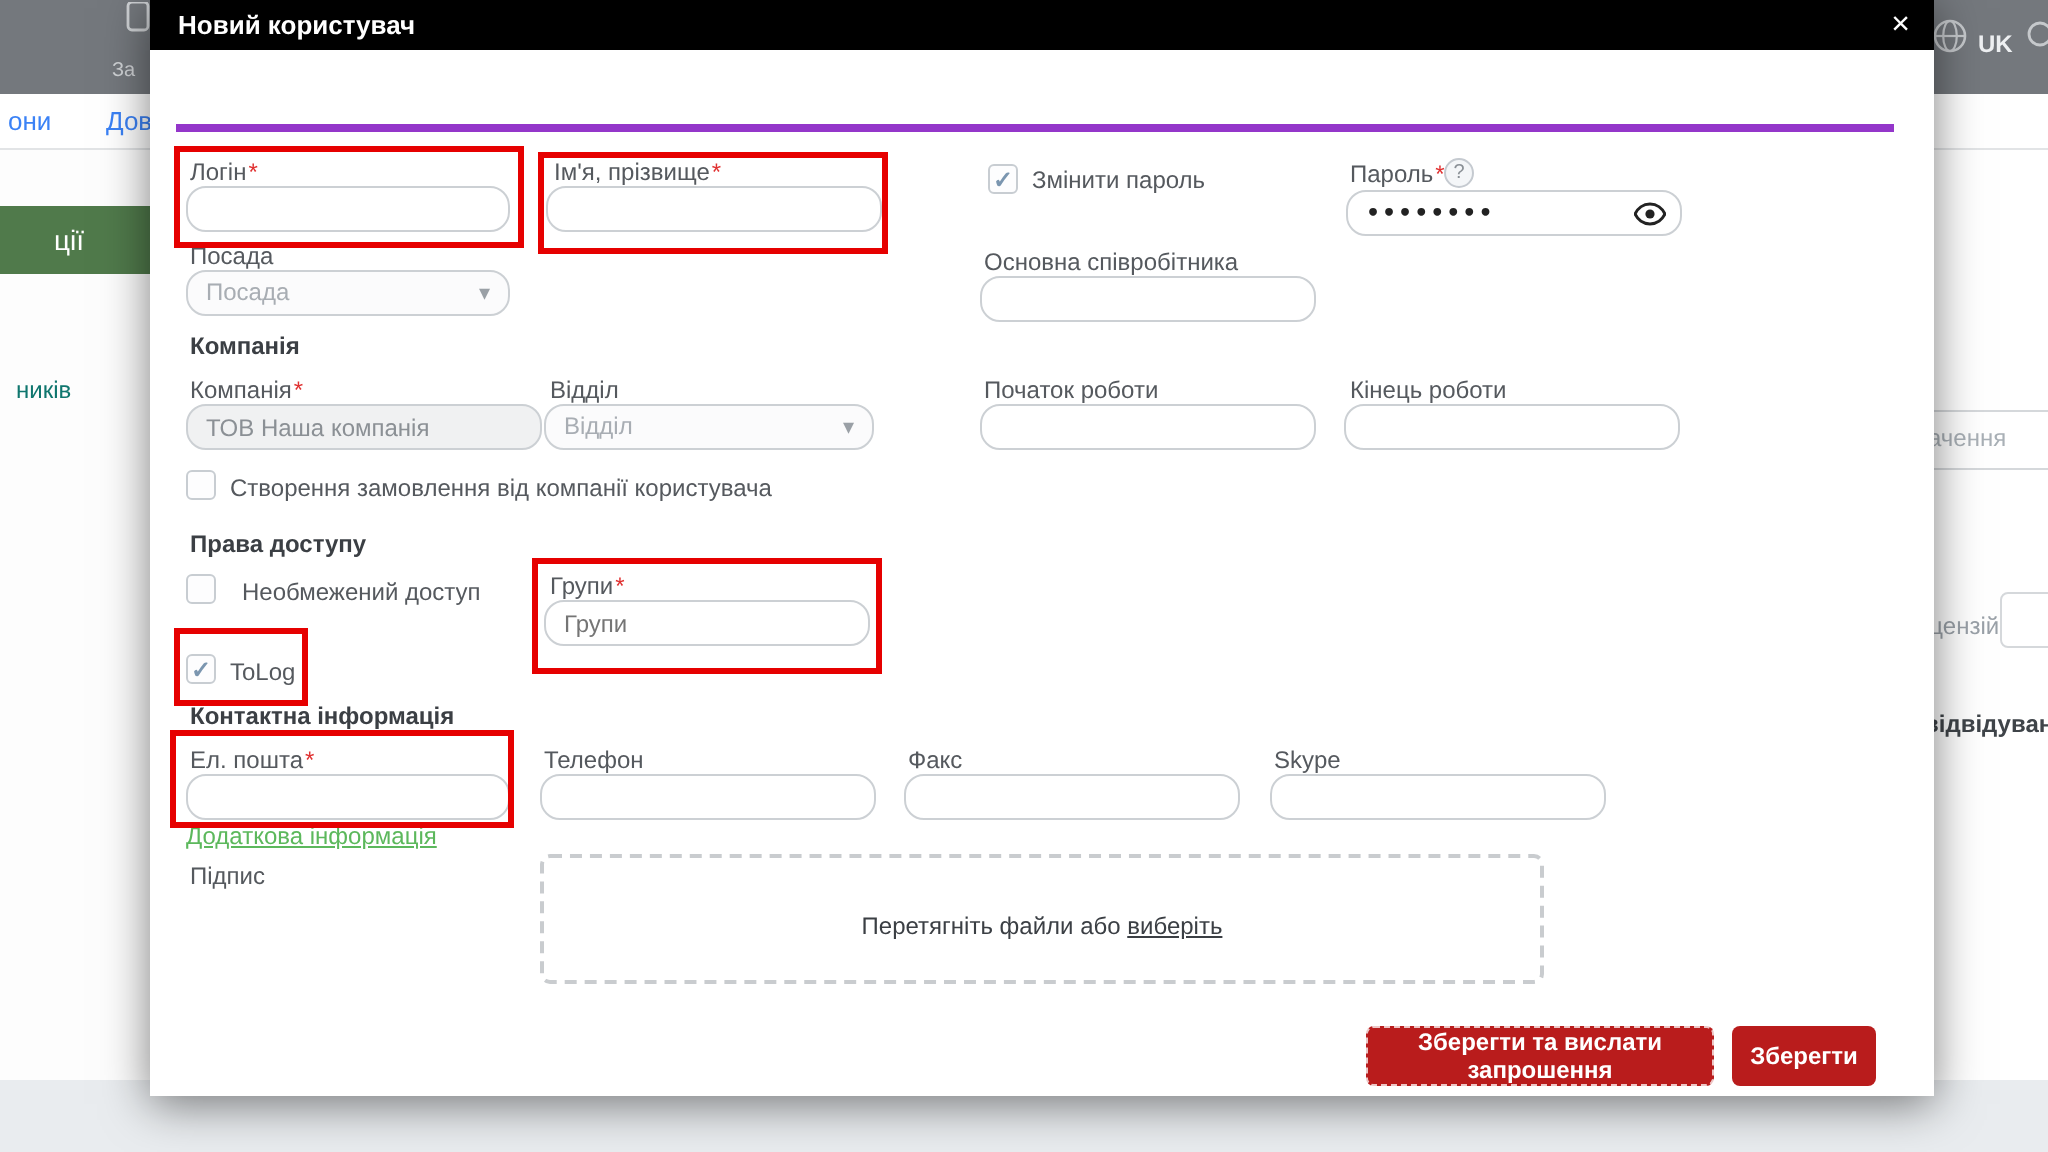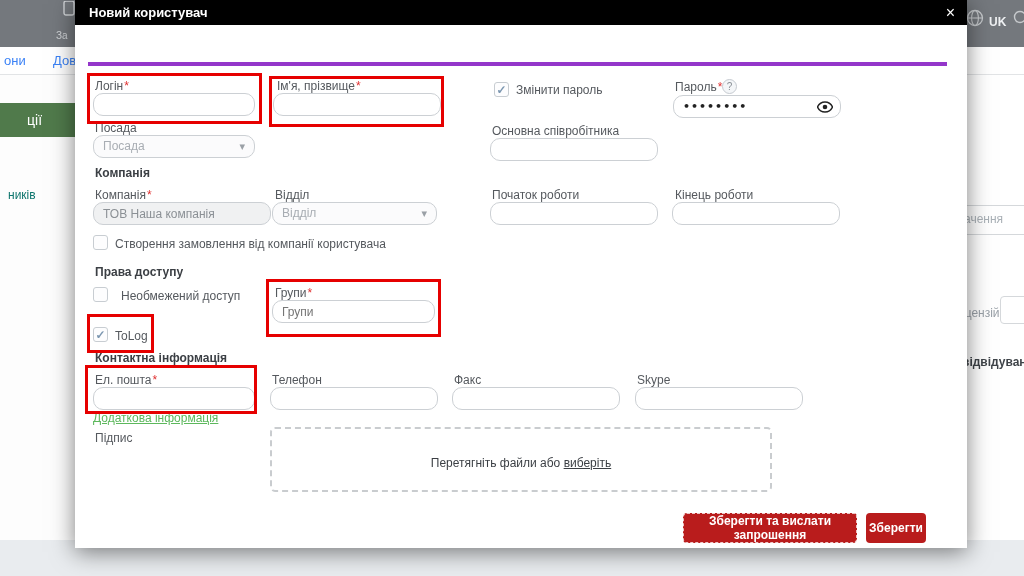--- a/index.html
+++ b/index.html
@@ -168,20 +168,20 @@
   <input class="inp" style="left: 560px; top: 387px; width: 168px;">
 
   <div class="glink" style="left:18px;top:411px">Додаткова інформація</div>
 
   <div class="lbl" style="left:20px;top:431px">Підпис</div>
   <div class="dropzone" style="left:195px;top:427px;width:502px;height:65px">
     <div class="dz-inner"><span>Перетягніть файли або </span><span class="dz-link">виберіть</span></div>
   </div>
 
   <button class="btn focus" style="left:608px;top:513px;width:174px">Зберегти та вислати запрошення</button>
-  <button class="btn" style="left:791px;top:513px;width:60px">Зберегти</button>
+  <button class="btn" style="left:791px;top:513px;width:72px">Зберегти</button>
 
   <div class="hl" style="left:12px;top:73px;width:175px;height:51px"></div>
   <div class="hl" style="left:194px;top:76px;width:175px;height:51px"></div>
   <div class="hl" style="left:191px;top:279px;width:175px;height:58px"></div>
   <div class="hl" style="left:12px;top:314px;width:67px;height:39px"></div>
   <div class="hl" style="left:10px;top:365px;width:172px;height:49px"></div>
 </div>
 
 </body></html>

